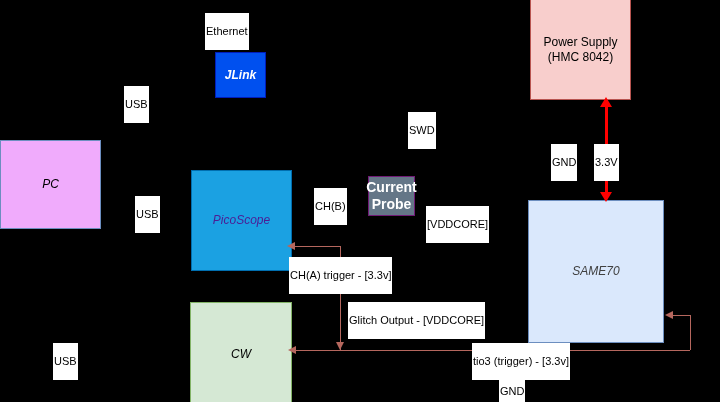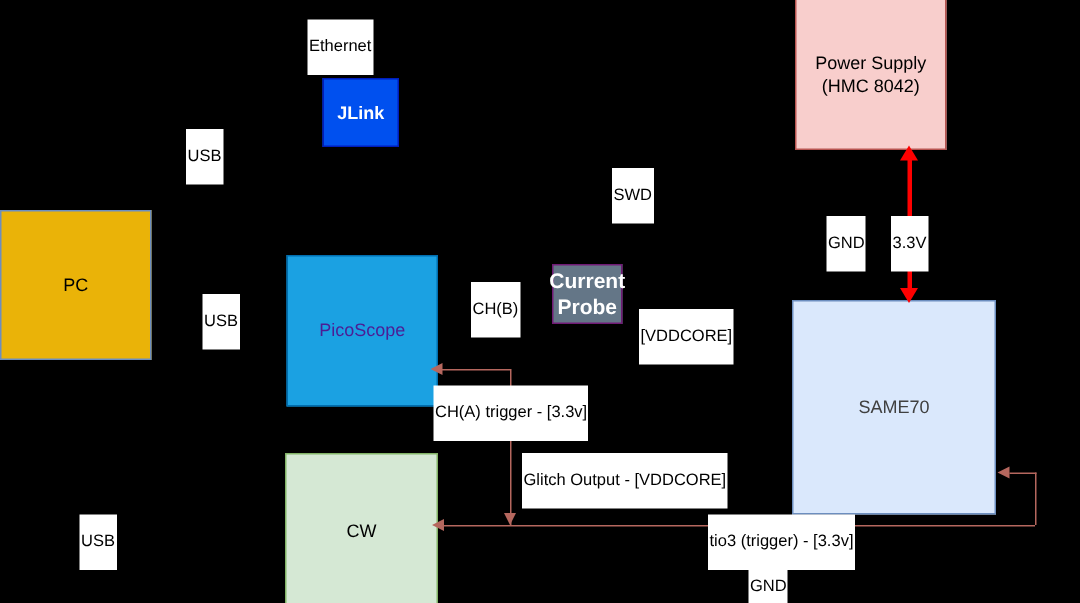--- a/index.html
+++ b/index.html
@@ -20,25 +20,25 @@
   .node {
     position: absolute;
     box-sizing: border-box;
     display: flex;
     align-items: center;
     justify-content: center;
     text-align: center;
     line-height: 1.25;
     font-size: 12px;
   }
-  .node .node-label { display: block; }
+  .node .node-label { display: block; font-style: italic; }
 
   .node-pc {
-    left: 0px; top: 140px; width: 101px; height: 100px;
-    background: #eab308; border: 1px solid #6c8ebf; color: #000000;
+    left: 0px; top: 140px; width: 101px; height: 89px;
+    background: #f0abfc; border: 1px solid #6c8ebf; color: #000000;
   }
   .node-jlink {
     left: 215px; top: 52px; width: 51px; height: 46px;
     background: #0050ef; border: 1px solid #001dbc; color: #ffffff;
     font-weight: bold; font-size: 12px;
   }
   .node-picoscope {
     left: 191px; top: 170px; width: 101px; height: 101px;
     background: #1ba1e2; border: 1px solid #006eaf; color: #4c1d95;
     font-size: 12px;

